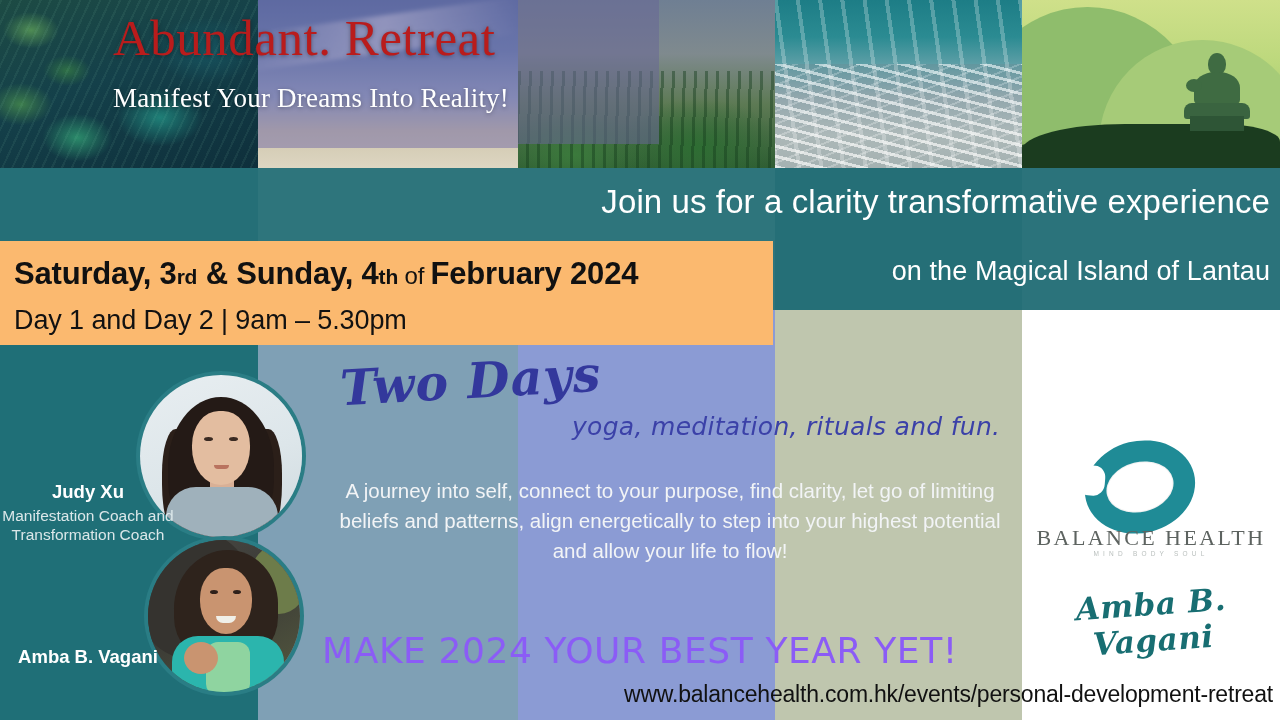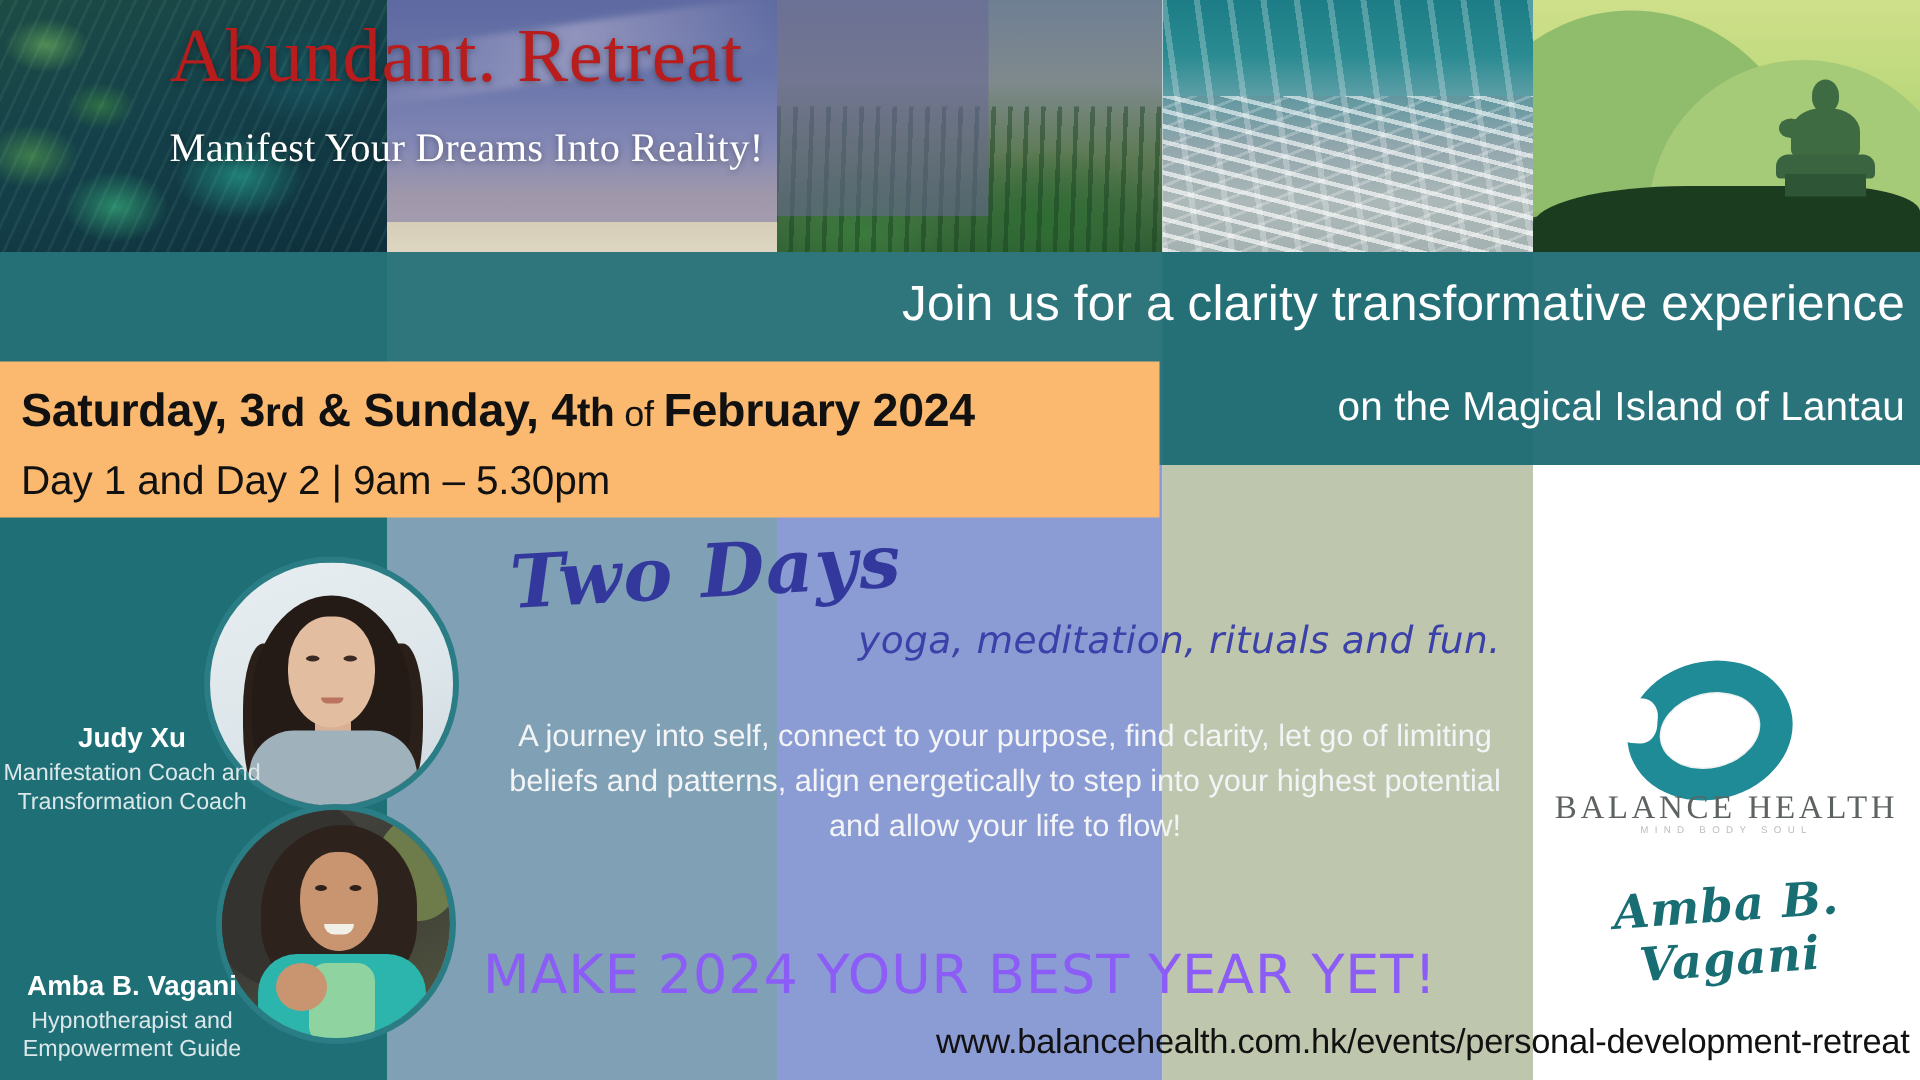--- a/index.html
+++ b/index.html
@@ -124,21 +124,21 @@
     font-size:33px; color:#ffffff; font-weight:400; letter-spacing:.1px;
   }
   .headline2 {
     position:absolute; left:0; top:256px; width:1270px; text-align:right;
     font-size:27px; color:#ffffff; font-weight:400; letter-spacing:.1px;
   }
 
   
   .date-box { position:absolute; left:0; top:241px; width:773px; height:104px; background:#fbb96f; }
   .date-l1 { position:absolute; left:14px; top:256px; font-size:31px; font-weight:700; color:#111; letter-spacing:-.2px; white-space:nowrap; }
-  .date-l1 .sm { font-size:27px; font-weight:700; }
+  .date-l1 .sm { font-size:21px; font-weight:700; }
   .date-l1 .of { font-size:24px; font-weight:400;text-align:right; }
   .date-l2 { position:absolute; left:14px; top:305px; font-size:27px; font-weight:400; color:#111; letter-spacing:-.1px; }
 
   
   .two-days {
     position:absolute; left:340px; top:352px;
     font-family:"DejaVu Serif", serif; font-style:italic; font-weight:700;
     font-size:49px; color:#33389c; transform:rotate(-3.2deg); letter-spacing:1px;
   }
   .hw { position:absolute; font-family:"DejaVu Sans", sans-serif; font-style:italic; color:#3b41a8; }
@@ -317,21 +317,20 @@
     <div class="hair"></div>
       <div class="top"></div>
       <div class="top2"></div>
     <div class="face"></div>
       <div class="eyeL"></div>
       <div class="eyeR"></div>
       <div class="smile"></div>
     <div class="hand"></div>
   </div>
   <div class="pname pn2">Amba B. Vagani</div>
-  <div class="prole pr2">Hypnotherapist and Empowerment Guide</div>
 
   <div class="logo">
     <div class="ring"></div>
   </div>
   <div class="brandname">BALANCE HEALTH</div>
   <div class="brandtag">MIND   BODY   SOUL</div>
   <div class="signature">Amba B. Vagani</div>
 
   <div class="cta">MAKE 2024 YOUR BEST YEAR YET!</div>
   <div class="url">www.balancehealth.com.hk/events/personal-development-retreat</div>

